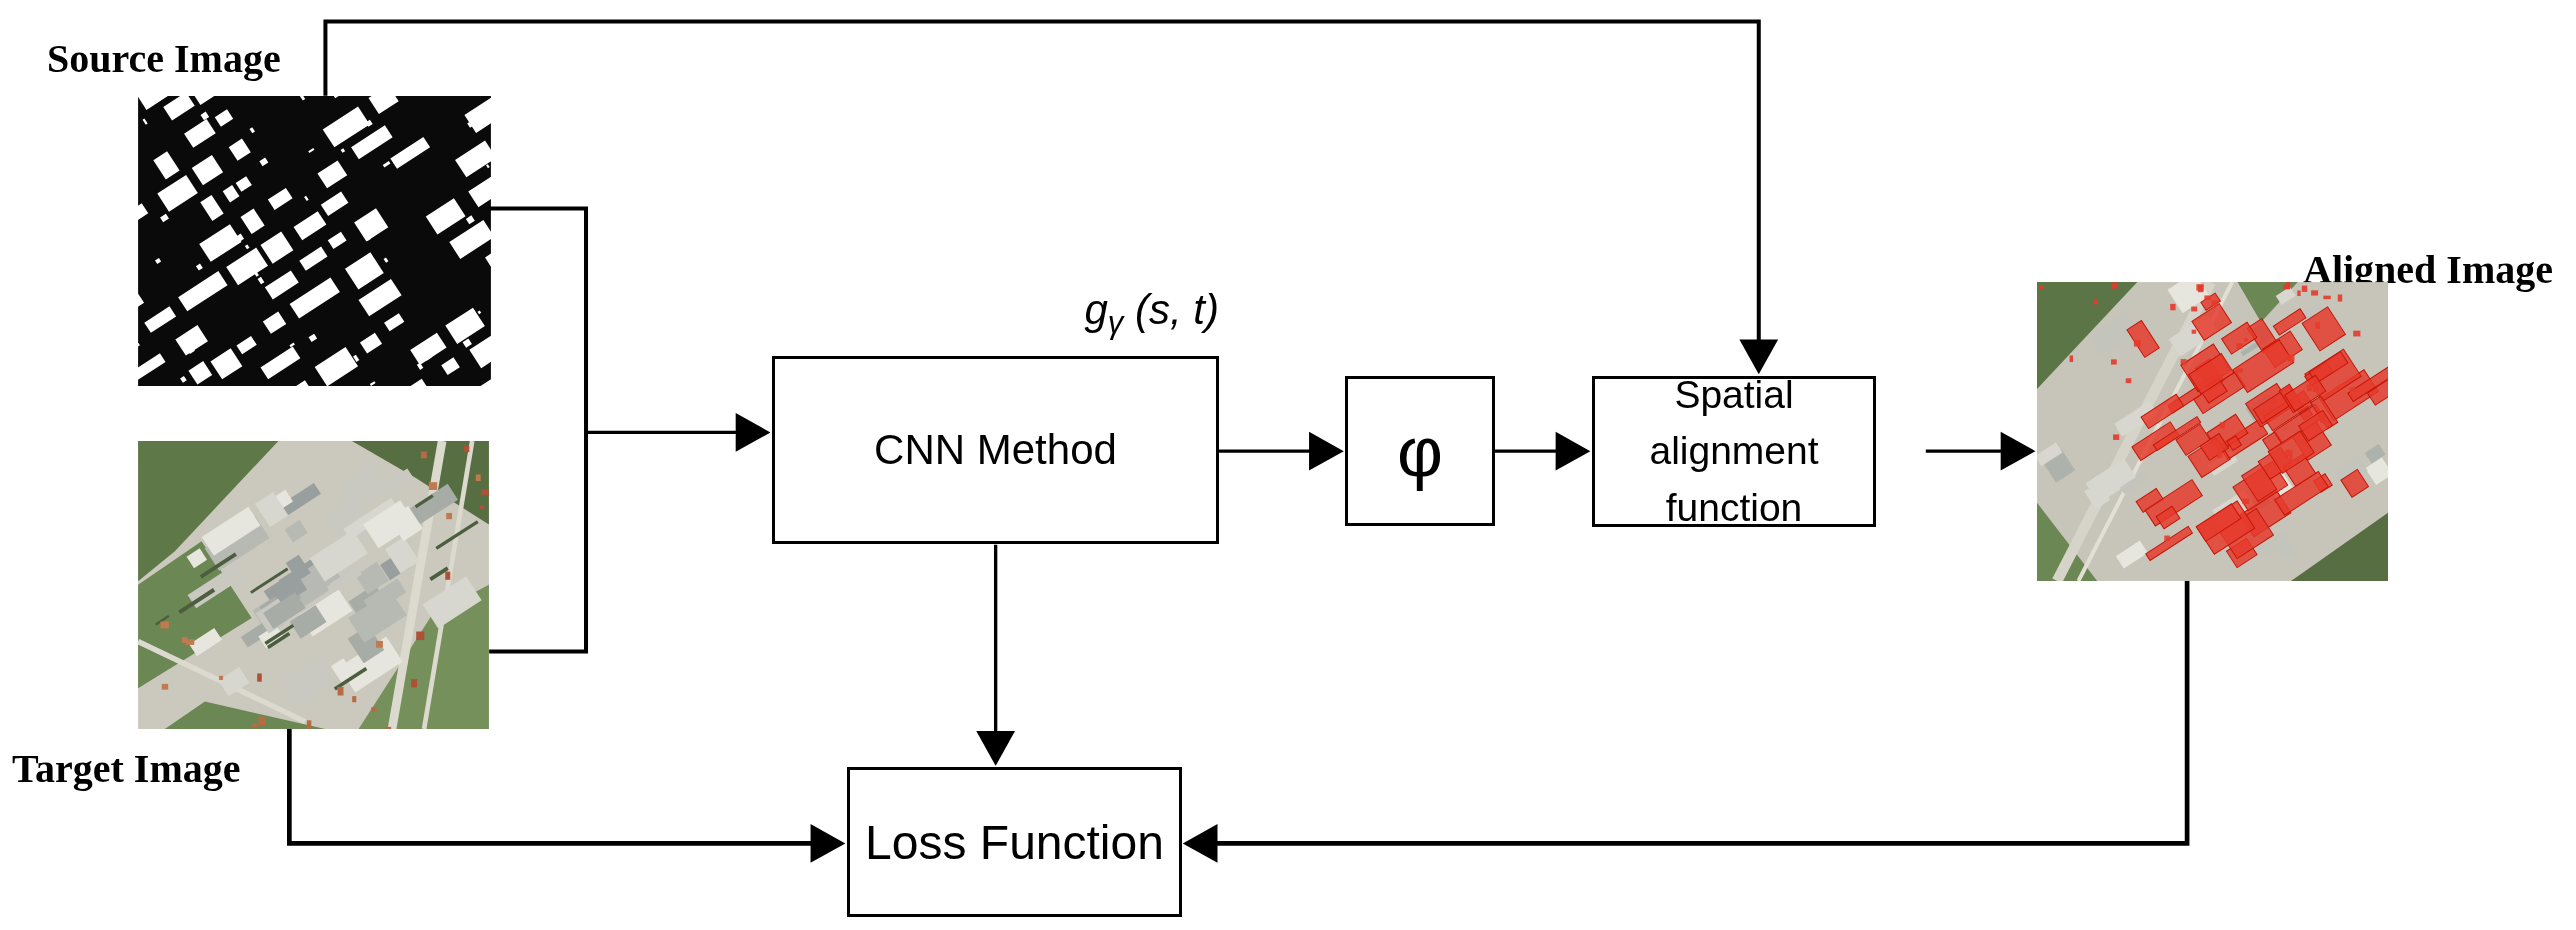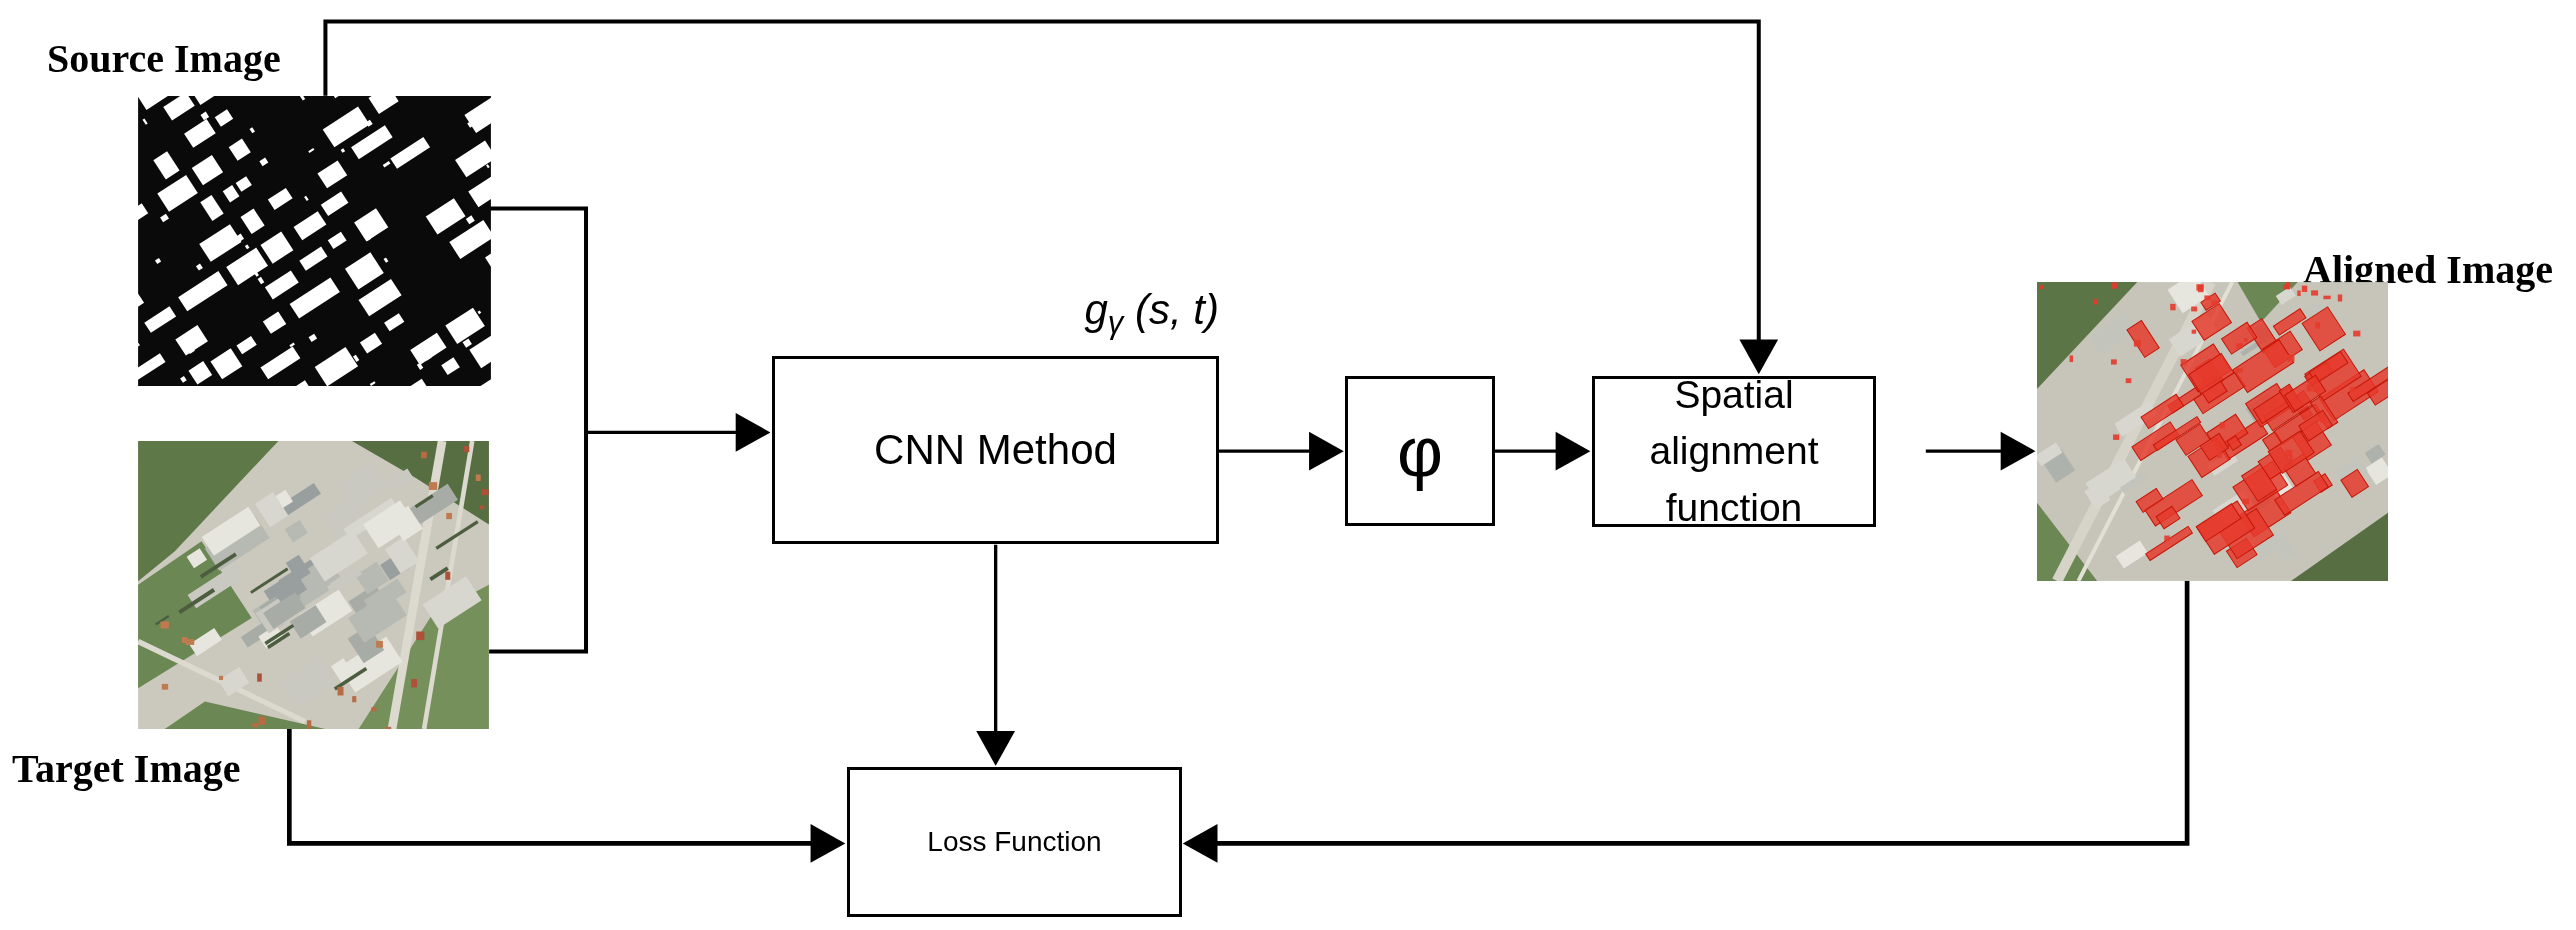--- a/index.html
+++ b/index.html
@@ -7,21 +7,21 @@
           font-family:"Liberation Sans",sans-serif;color:#000;}
   .conn{position:absolute;left:0;top:0;}
   .serif-label{position:absolute;font-family:"Liberation Serif",serif;font-weight:bold;
                font-size:40px;white-space:nowrap;line-height:1.1;text-align:right;}
   .img{position:absolute;display:block;}
   .box{position:absolute;box-sizing:border-box;border:3.3px solid #000;background:#fff;
        display:flex;align-items:center;justify-content:center;text-align:center;}
   .box-cnn{left:772px;top:356px;width:447px;height:188px;font-size:42px;}
   .box-phi{left:1345px;top:376px;width:150px;height:150px;font-size:71px;}
   .box-spatial{left:1592px;top:376px;width:284px;height:151px;font-size:39px;line-height:1.45;}
-  .box-loss{left:847px;top:767px;width:335px;height:150px;font-size:28px;}
+  .box-loss{left:847px;top:767px;width:335px;height:150px;font-size:48px;}
   .formula{position:absolute;left:772px;top:286px;width:447px;text-align:right;
            font-size:42px;font-style:italic;white-space:nowrap;}
   .formula .sub{font-size:31px;vertical-align:-9.4px;}
   .lbl-source{left:47px;top:37px;}
   .lbl-target{left:12px;top:747px;}
   .lbl-aligned{left:2303px;top:223px;margin-top:25px;}
   .img-source{left:138px;top:96px;}
   .img-target{left:138px;top:441px;}
   .img-aligned{left:2037px;top:282px;}
 </style>

